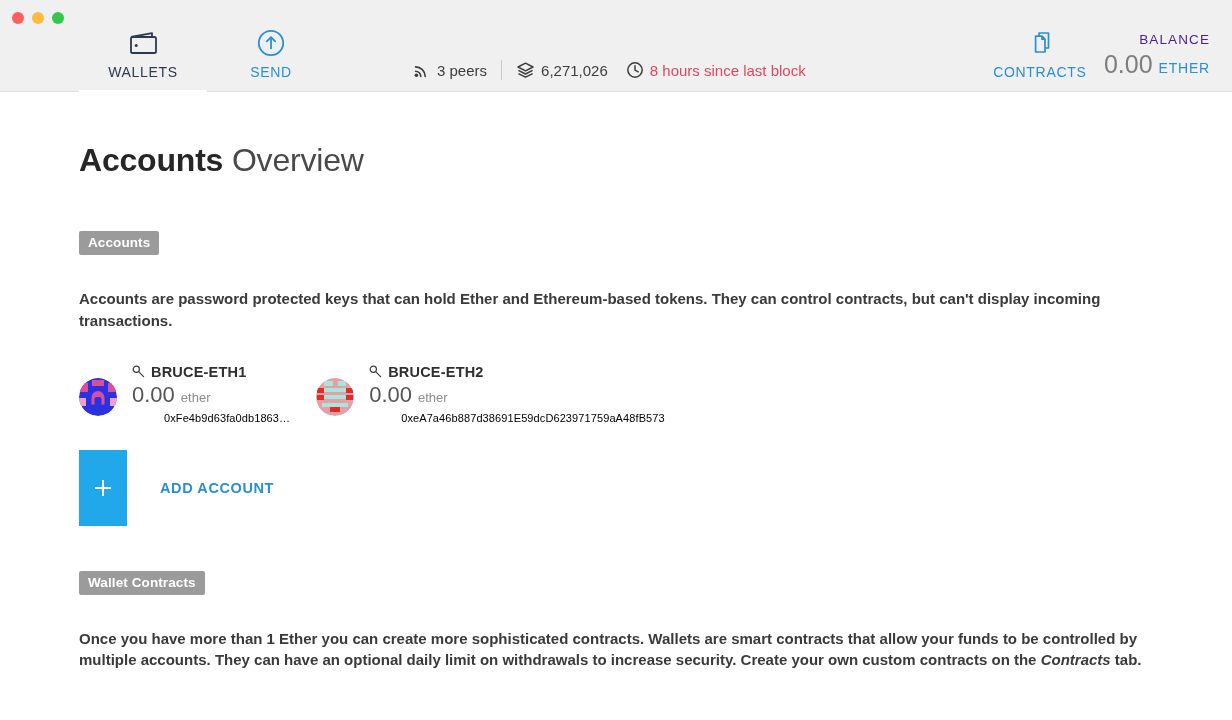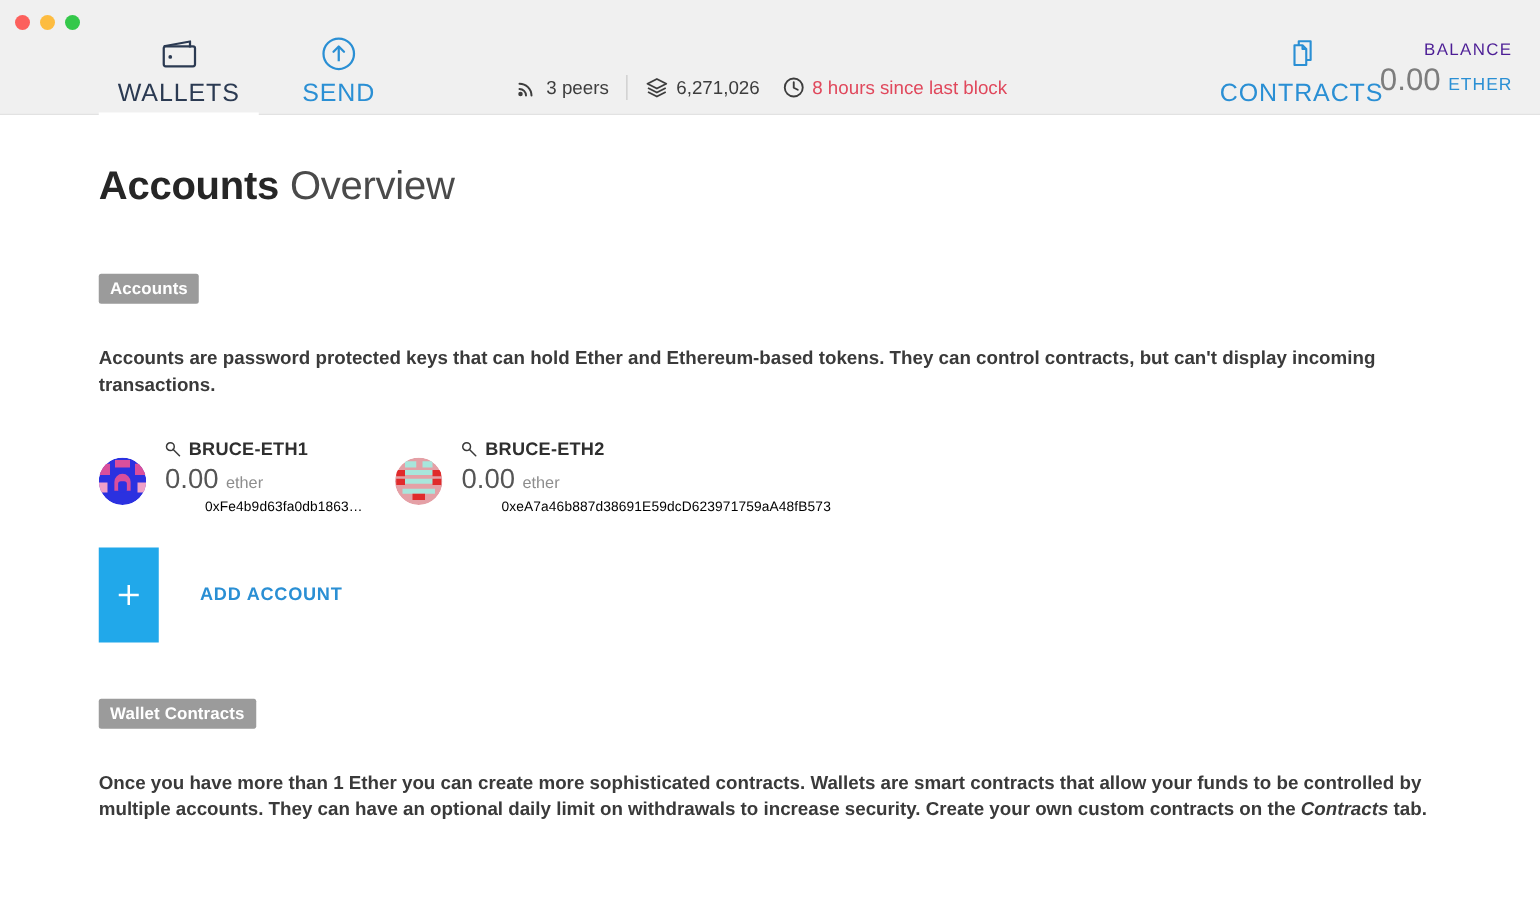--- a/index.html
+++ b/index.html
@@ -36,21 +36,21 @@
   }
   .tab {
     width: 128px;
     text-align: center;
     padding-top: 4px;
     cursor: default;
     position: relative;
   }
   .tab .ticon { height: 34px; display: flex; align-items: center; justify-content: center; }
   .tab .tlabel {
-    font-size: 20px;
+    font-size: 14px;
     letter-spacing: 0.7px;
     margin-top: 4px;
     display: block;
   }
   .tab.active .tlabel { color: #2b3a52; }
   .tab.inactive .tlabel { color: #2a8fd4; }
   .tab.active::after {
     content: "";
     position: absolute;
     left: 0; right: 0;
@@ -96,21 +96,21 @@
     color: #4c1d95;
     display: block;
   }
   .balance-row { display: flex; align-items: baseline; justify-content: flex-end; margin-top: 3px; }
   .balance-amt { font-size: 25px; color: #7d7d7d; font-weight: 300; }
   .balance-unit { font-size: 14px; letter-spacing: 0.8px; color: #2a8fd4; margin-left: 6px; }
 
   
   .main { padding: 0 79px; }
   .page-title {
-    margin-top: 38px;
+    margin-top: 50px;
     font-size: 32px;
     font-weight: 400;
     color: #2f2f2f;
     letter-spacing: -0.2px;
   }
   .page-title .strong { font-weight: 700; color: #262626; }
   .page-title .light { font-weight: 300; color: #4a4a4a; }
 
   .section-tag {
     display: inline-block;

